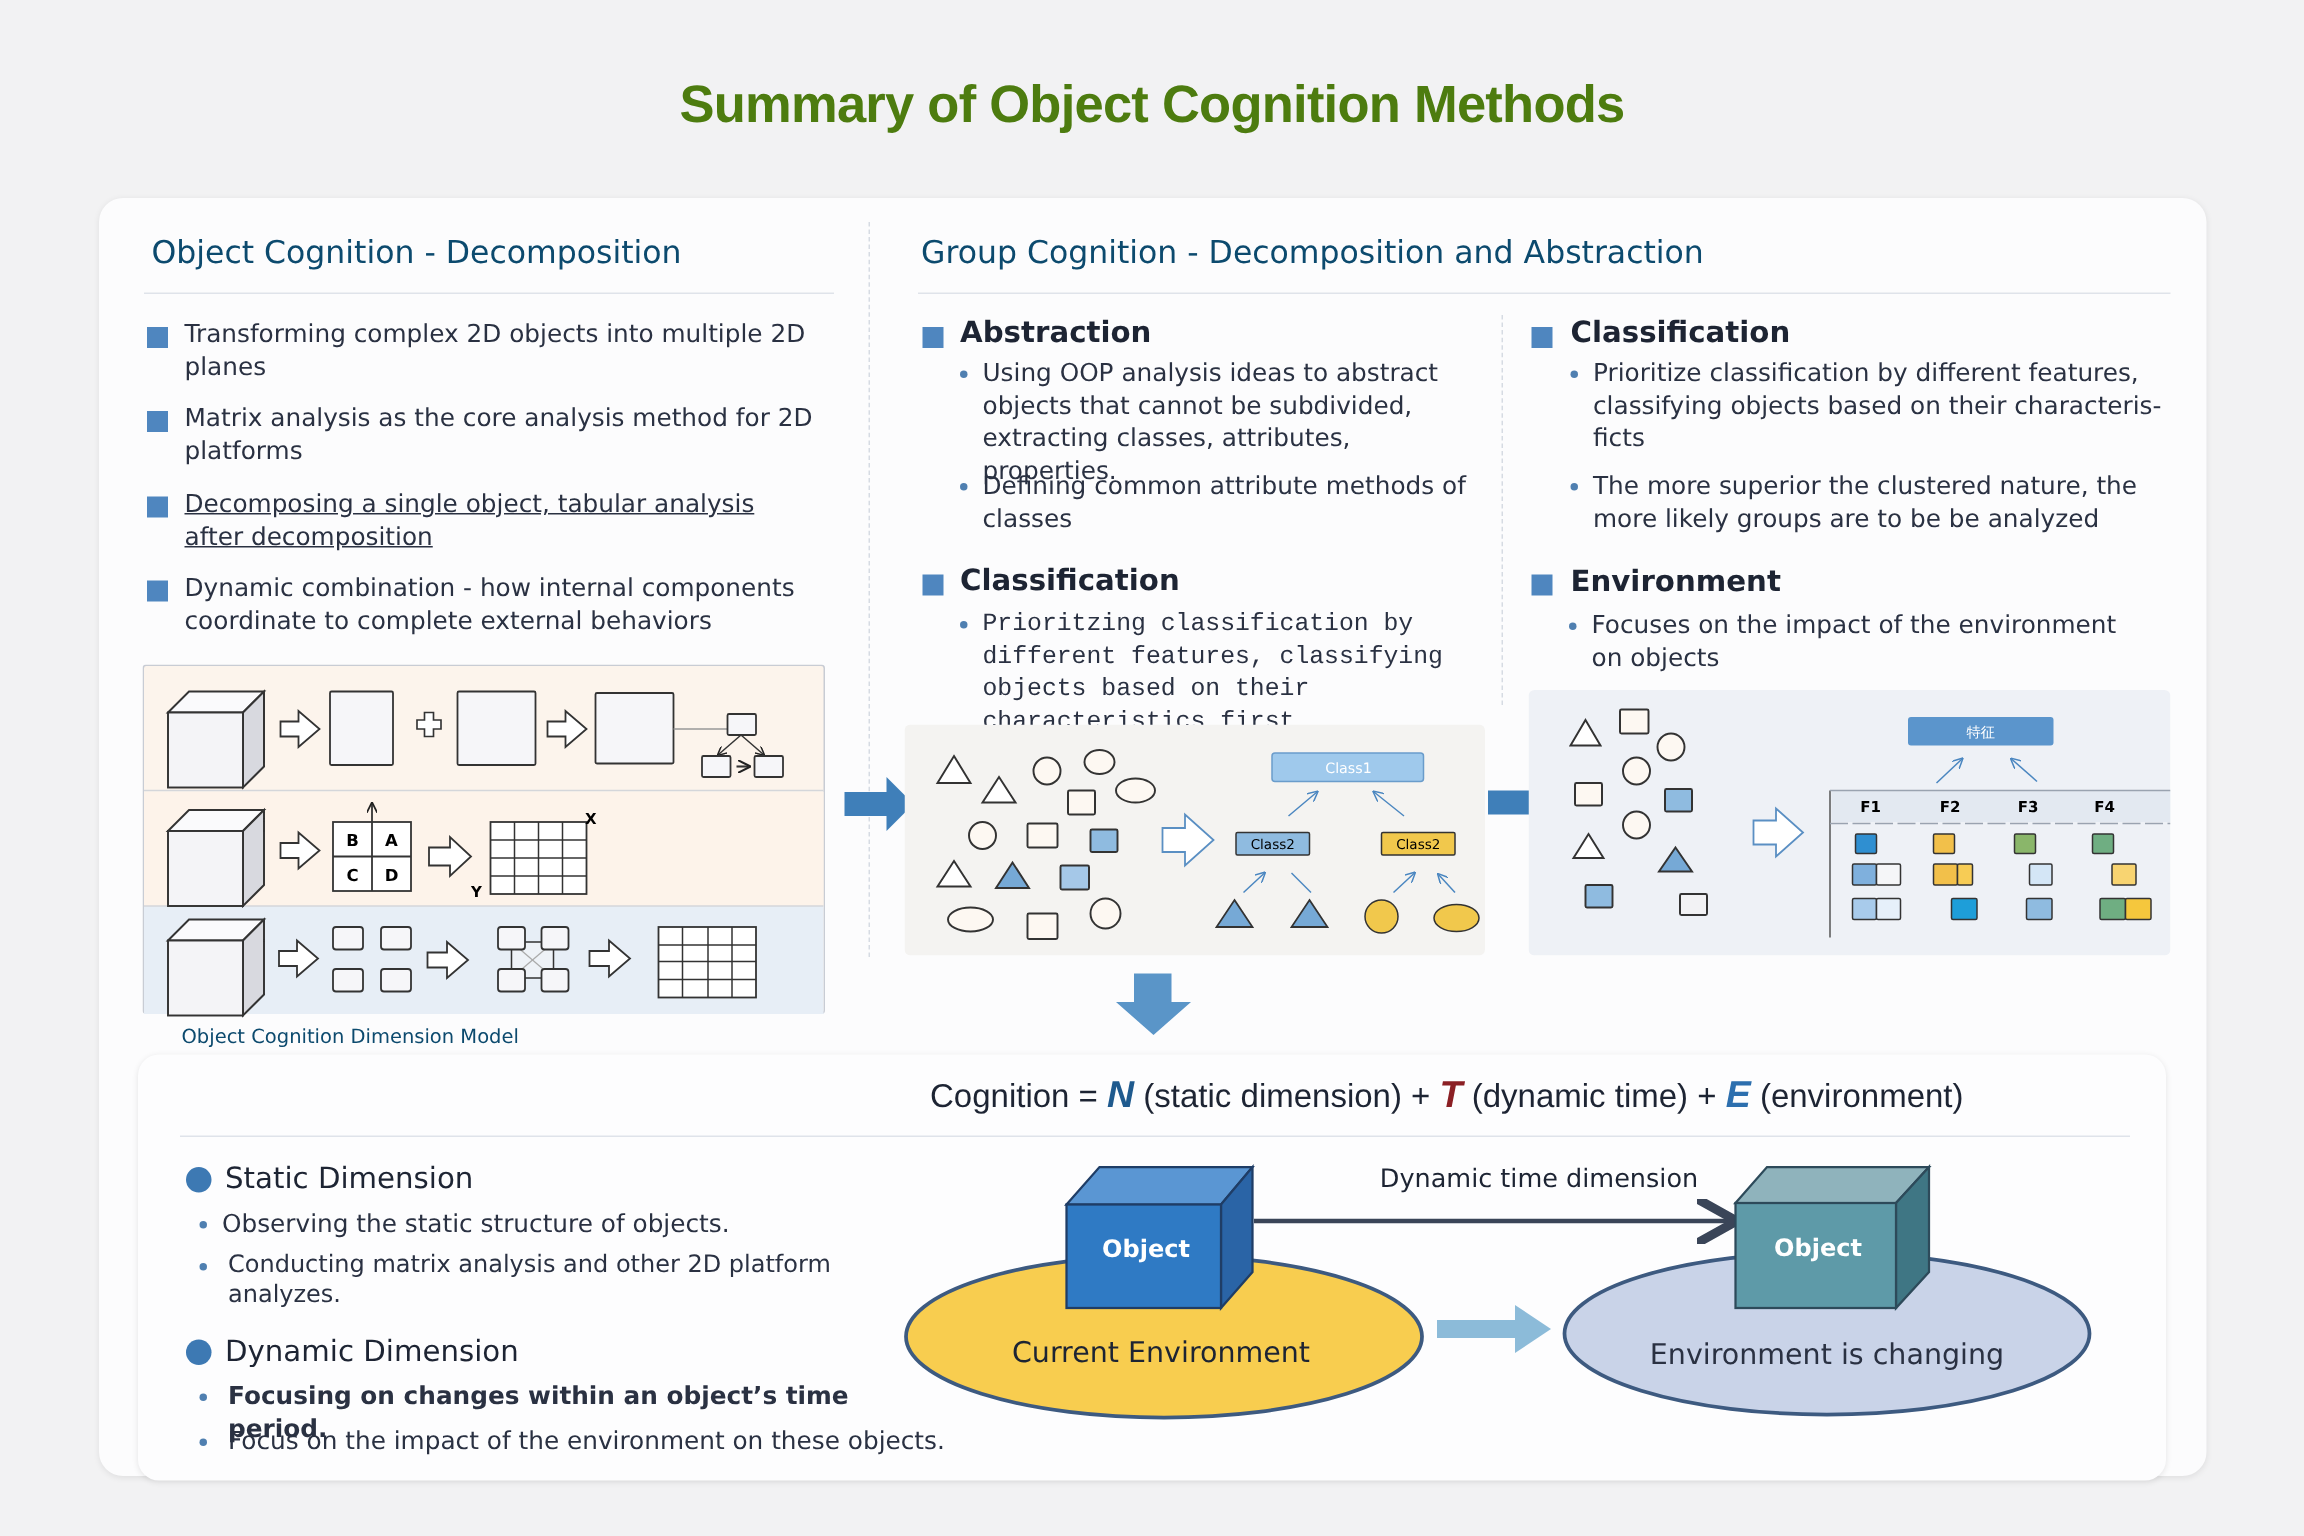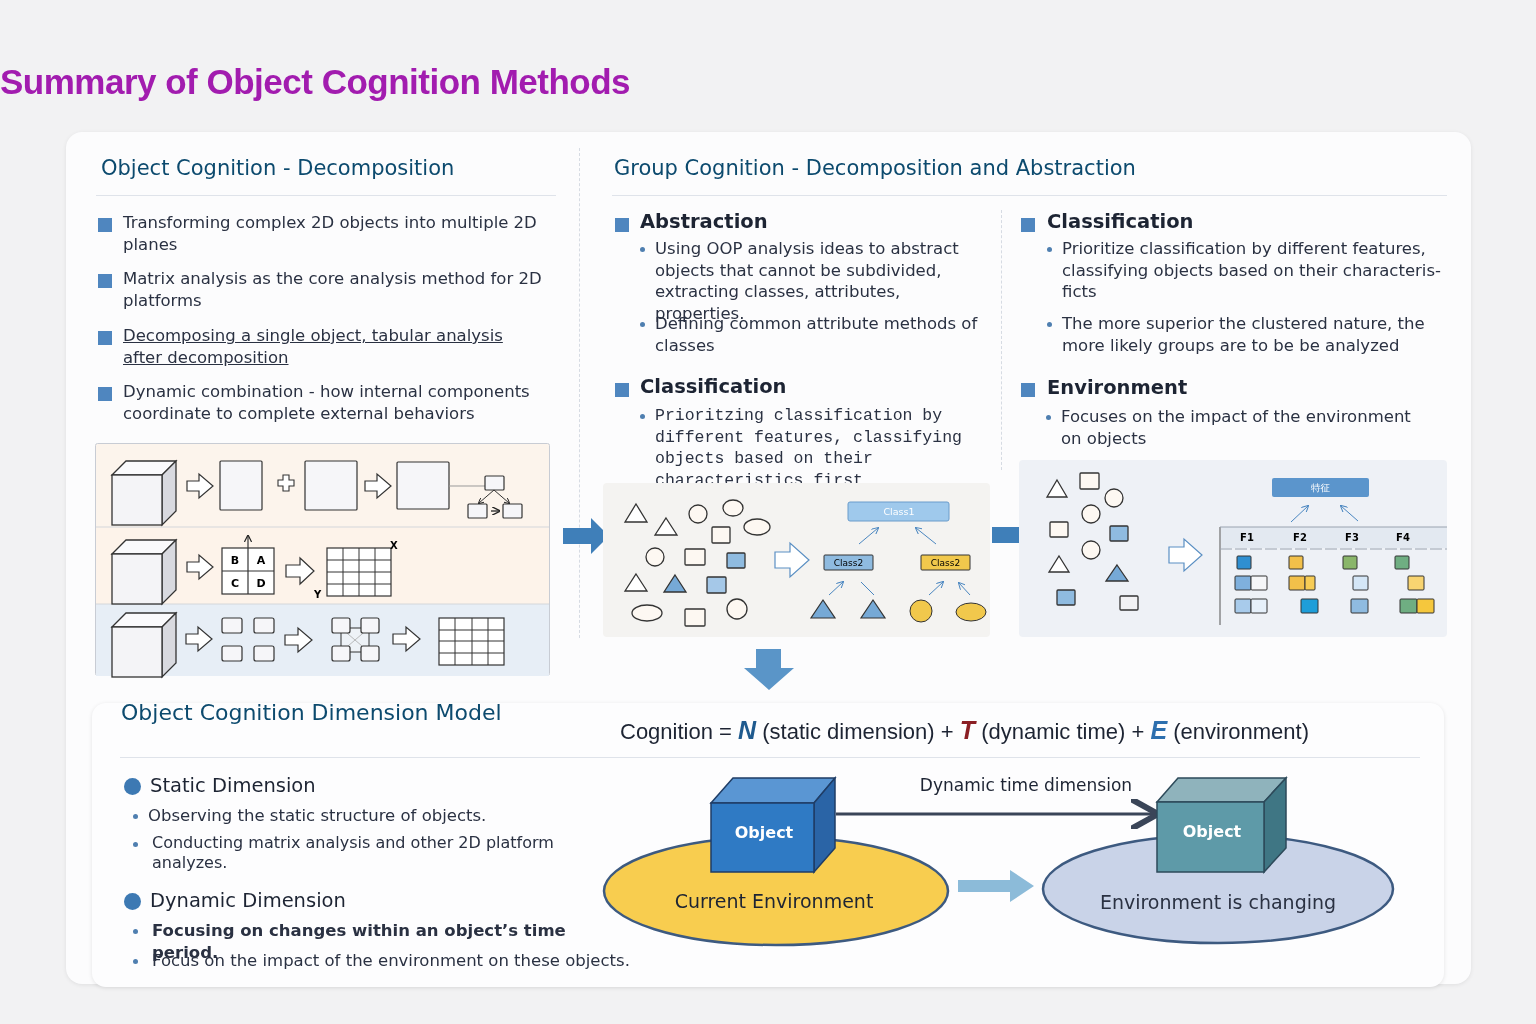--- a/index.html
+++ b/index.html
@@ -1,18 +1,18 @@
 <!DOCTYPE html>
 <html><head>
 <meta charset="utf-8">
 <style>
   * { box-sizing: border-box; margin: 0; padding: 0; }
   html, body { width: 1536px; height: 1024px; overflow: hidden; }
   body { background: #f2f2f3; font-family: "DejaVu Sans", sans-serif; color: #1e2535; position: relative; }
-  .title { position: absolute; left: 0; width: 1536px; top: 50px; font-size: 35px; font-weight: 600; color: #a21caf; letter-spacing: -0.5px; font-family: "Liberation Sans", sans-serif; margin-top: 12px; }
+  .title { position: absolute; left: 0; width: 1536px; top: 50px; text-align: center; font-size: 35px; font-weight: 600; color: #4d7c0f; letter-spacing: -0.5px; font-family: "Liberation Sans", sans-serif; }
   .main-card { position: absolute; left: 66px; top: 132px; width: 1405px; height: 852px; background: #fcfcfd; border-radius: 16px; box-shadow: 0 1px 4px rgba(0,0,0,0.08); }
   .sec-title { position: absolute; font-size: 21px; color: #0c4a6e; font-family: "DejaVu Sans", sans-serif; }
   .hr { position: absolute; height: 1px; background: #dfe3ea; }
   .vdash { position: absolute; width: 0; border-left: 1.5px dashed #d6dbe3; }
   .sq-bullet { position: absolute; width: 14px; height: 14px; background: #4f86bf; }
   .txt { position: absolute; font-size: 16.5px; line-height: 21.5px; color: #2a3142; }
   .sub-h { position: absolute; font-size: 19.5px; font-weight: 600; color: #1d2433; }
   .dot-item { position: absolute; font-size: 16.5px; line-height: 21.5px; color: #2a3142; padding-left: 15px; }
   .dot-item::before { content: ""; position: absolute; left: 0; top: 9px; width: 5px; height: 5px; border-radius: 50%; background: #4f7fb0; }
   .panel { position: absolute; }
@@ -266,21 +266,21 @@
     <rect x="216" y="139" width="16" height="14" fill="#a8cbeb" rx="1"></rect>
     <rect x="232" y="139" width="16" height="14" fill="#e6f0fa" rx="1"></rect>
     <rect x="282" y="139" width="17" height="14" fill="#1e9ed9" rx="1"></rect>
     <rect x="332" y="139" width="17" height="14" fill="#8fbbe0" rx="1"></rect>
     <rect x="381" y="139" width="17" height="14" fill="#6fae82" rx="1"></rect>
     <rect x="398" y="139" width="17" height="14" fill="#f5c73d" rx="1"></rect>
   </g>
 </svg>
 
 <div class="bottom-card"></div>
-<div class="sec-title" style="left:121px;top:684px;font-size:22px;margin-top:16px;">Object Cognition Dimension Model</div>
+<div class="sec-title" style="left:121px;top:684px;font-size:13px;">Object Cognition Dimension Model</div>
 <div class="hr" style="left:120px;top:757px;width:1300px;"></div>
 
 <div class="formula">
   <span>Cognition =</span>
   <span class="v" style="color:#1f5a8e;">N</span>
   <span>(static dimension) +</span>
   <span class="v" style="color:#8b1f24;">T</span>
   <span>(dynamic time) +</span>
   <span class="v" style="color:#2d6fae;">E</span>
   <span>(environment)</span>

